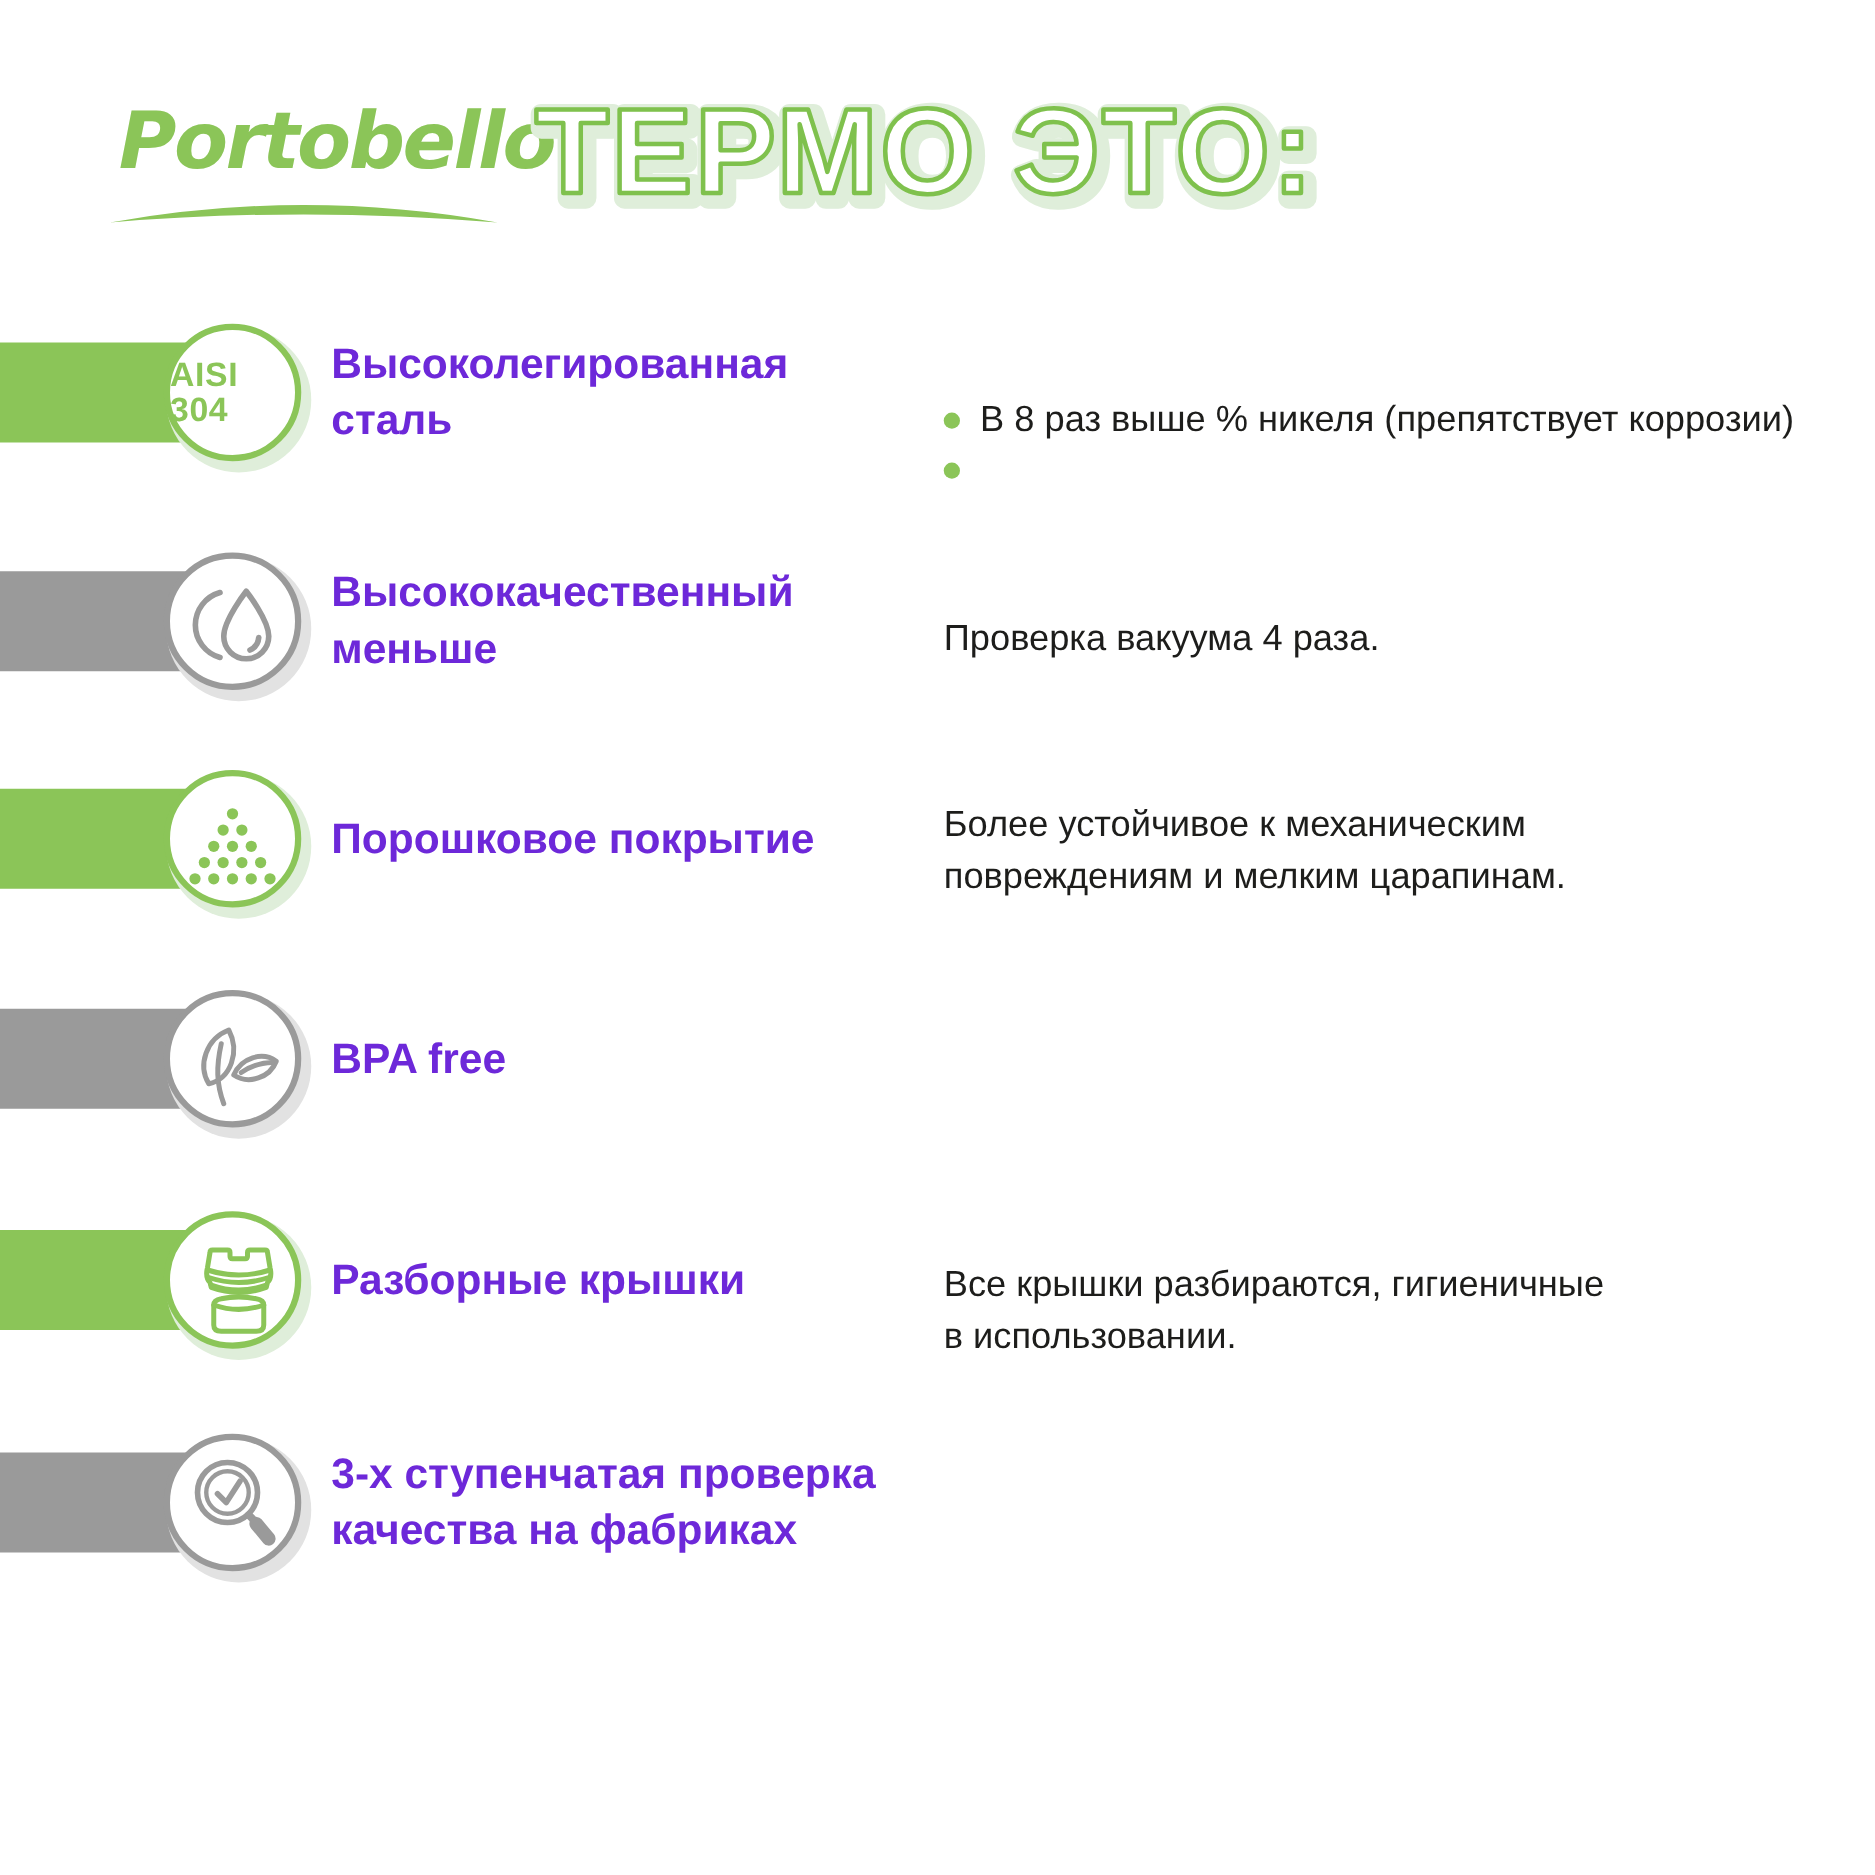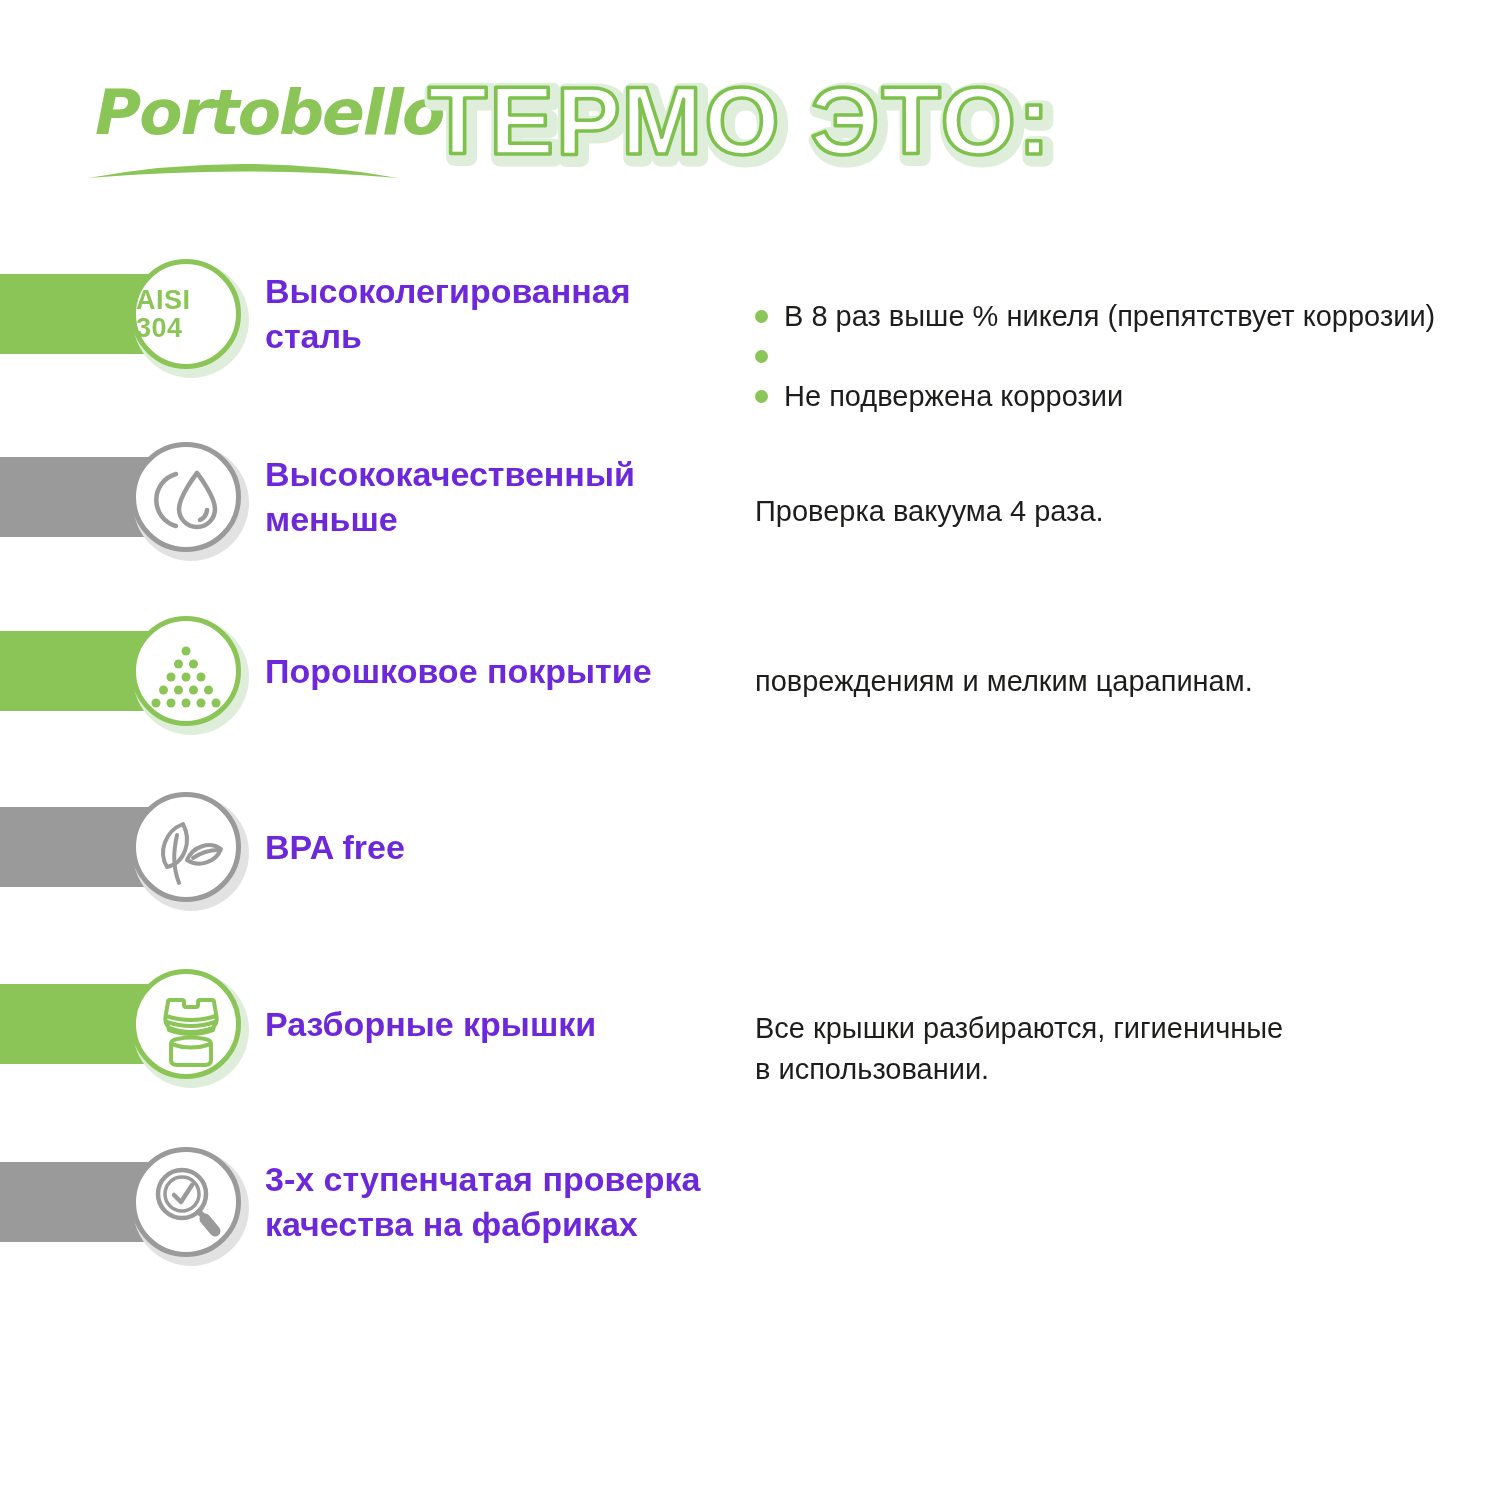--- a/index.html
+++ b/index.html
@@ -85,24 +85,20 @@
       <div class="tl">сталь</div>
     </h2>
     <div class="right" style="transform:translateY(42px)">
       <ul class="bullets">
         <li>
             <span class="dot"></span>
             <span class="bl">В 8 раз выше % никеля (препятствует коррозии)</span>
           </li>
         <li>
             <span class="dot"></span>
-          </li>
-        <li>
-            <span class="dot"></span>
-            <span class="bl">Не подвержена коррозии</span>
           </li>
       </ul>
     </div>
   </section>
 
   <section class="row accent-gray" style="top:394px">
     <div class="bar"></div>
     <div class="circle">
       <svg class="icon" width="100" height="100" viewBox="0 0 100 100" fill="none" stroke="currentColor" stroke-width="4.5" stroke-linecap="round" stroke-linejoin="round">
         <path d="M40,27 A27,27 0 0 0 40,79"></path>
@@ -137,20 +133,21 @@
           <circle cx="35" cy="82" r="4.5"></circle>
           <circle cx="50" cy="82" r="4.5"></circle>
           <circle cx="65" cy="82" r="4.5"></circle>
           <circle cx="80" cy="82" r="4.5"></circle>
       </svg>
     </div>
     <h2 class="title">
       <div class="tl">Порошковое покрытие</div>
     </h2>
     <div class="right desc" style="transform:translateY(10px)">
+      <div class="dl">Более устойчивое к механическим</div>
       <div class="dl">повреждениям и мелким царапинам.</div>
     </div>
   </section>
 
   <section class="row accent-gray" style="top:744px">
     <div class="bar"></div>
     <div class="circle">
       <svg class="icon" width="100" height="100" viewBox="0 0 100 100" fill="none" stroke="currentColor" stroke-width="4" stroke-linecap="round" stroke-linejoin="round">
         <path d="M47,27 C29,34 22,55 31,70 C49,66 56,44 47,27 Z"></path>
         <path d="M41,38 C37,56 37,70 43,86"></path>

